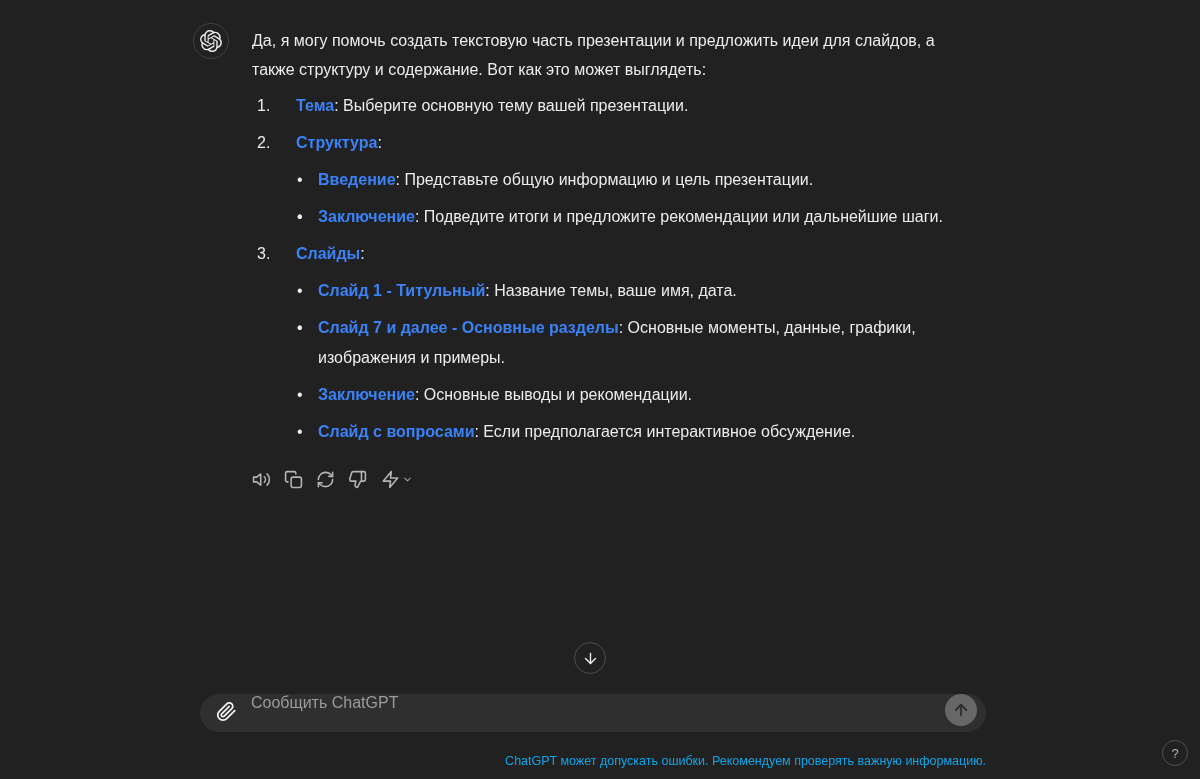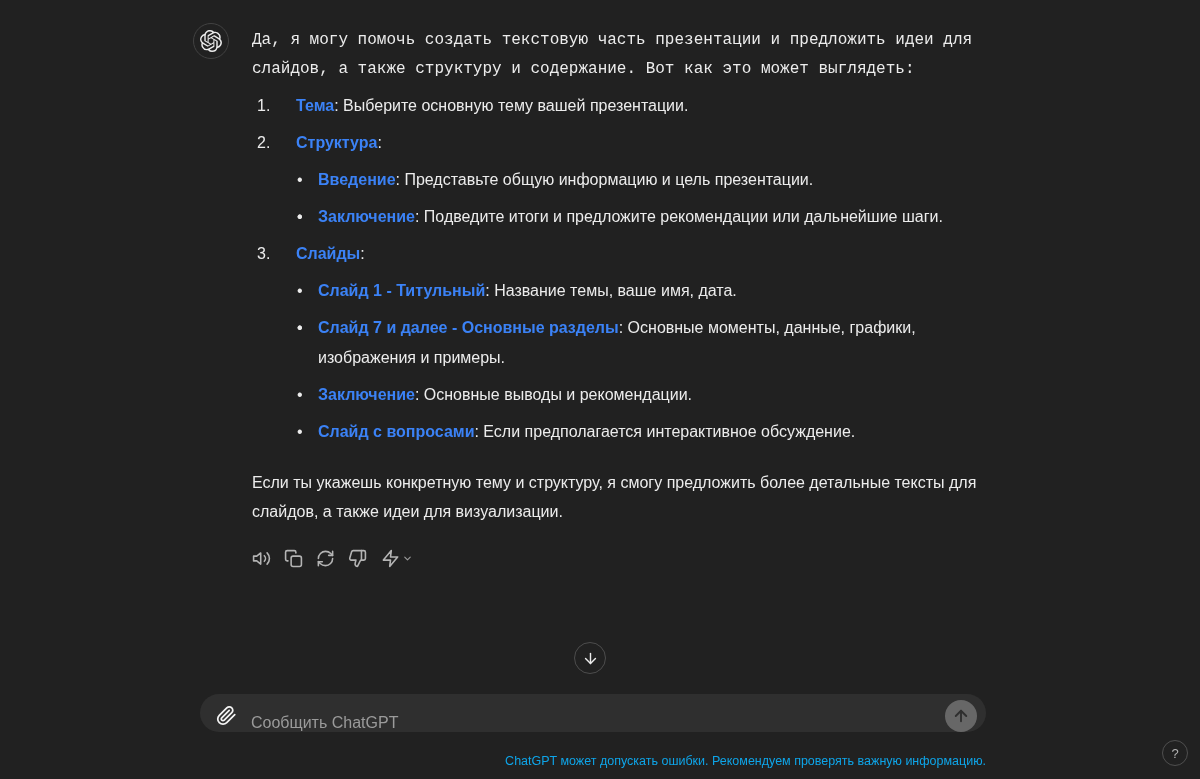--- a/index.html
+++ b/index.html
@@ -25,21 +25,21 @@
   .avatar {
     flex: 0 0 auto;
     width: 36px; height: 36px;
     border: 1px solid #424242;
     border-radius: 50%;
     display: flex; align-items: center; justify-content: center;
     background: transparent;
   }
   .msg-content { width: 729px; padding-top: 3px; font-size: 16px; }
   .msg-content p { line-height: 29px; }
-  p.intro { margin-bottom: 7px; font-family: Liberation Mono, monospace; }
+  p.intro { margin-bottom: 7px; }
   p.outro { margin-top: 21px; }
   strong.term { font-weight: 700; color: #3b82f6; }
 
   ol.numbered-list { list-style: none; }
   ol.numbered-list > li {
     position: relative;
     padding-left: 44px;
     line-height: 30px;
     margin: 7px 0;
   }
@@ -84,21 +84,21 @@
     cursor: pointer;
   }
 
   
   .composer {
     position: absolute;
     left: 200px; top: 694px;
     width: 786px; height: 38px;
     background: #2f2f2f;
     border-radius: 26px;
-    display: flex; align-items: flex-end;
+    display: flex; align-items: flex-start;
     padding: 0 9px 0 9px;
   }
   .attach-btn {
     background: none; border: none; cursor: pointer;
     width: 34px; height: 34px;
     display: flex; align-items: center; justify-content: center;
     color: #f3f3f3;
   }
   .composer input {
     flex: 1;
@@ -165,21 +165,20 @@
             </ul></li>
           <li class="ol-item"><span class="num">3.</span><span class="li-body"><strong class="term">Слайды</strong><span class="rest">:</span></span><ul class="sub-list">
               <li class="ul-item"><span class="dot">•</span><span class="li-body"><strong class="term">Слайд 1 - Титульный</strong><span class="rest">: Название темы, ваше имя, дата.</span></span></li>
               <li class="ul-item"><span class="dot">•</span></li>
               <li class="ul-item"><span class="dot">•</span><span class="li-body"><strong class="term">Слайд 7 и далее - Основные разделы</strong><span class="rest">: Основные моменты, данные, графики, изображения и примеры.</span></span></li>
               <li class="ul-item"><span class="dot">•</span><span class="li-body"><strong class="term">Заключение</strong><span class="rest">: Основные выводы и рекомендации.</span></span></li>
               <li class="ul-item"><span class="dot">•</span><span class="li-body"><strong class="term">Слайд с вопросами</strong><span class="rest">: Если предполагается интерактивное обсуждение.</span></span></li>
             </ul></li>
         </ol>
 
-      <p class="outro">Если ты укажешь конкретную тему и структуру, я смогу предложить более детальные тексты для слайдов, а также идеи для визуализации.</p>
 
       <div class="actions">
         <button class="action-btn" aria-label="Read aloud">
           <svg width="19" height="19" viewBox="0 0 24 24" fill="none" stroke="currentColor" stroke-width="2" stroke-linecap="round" stroke-linejoin="round">
               <polygon points="11 5 6 9 2 9 2 15 6 15 11 19 11 5"></polygon>
               <path d="M15.54 8.46a5 5 0 0 1 0 7.07"></path>
               <path d="M19.07 4.93a10 10 0 0 1 0 14.14"></path>
             </svg>
         </button>
         <button class="action-btn" aria-label="Copy">

